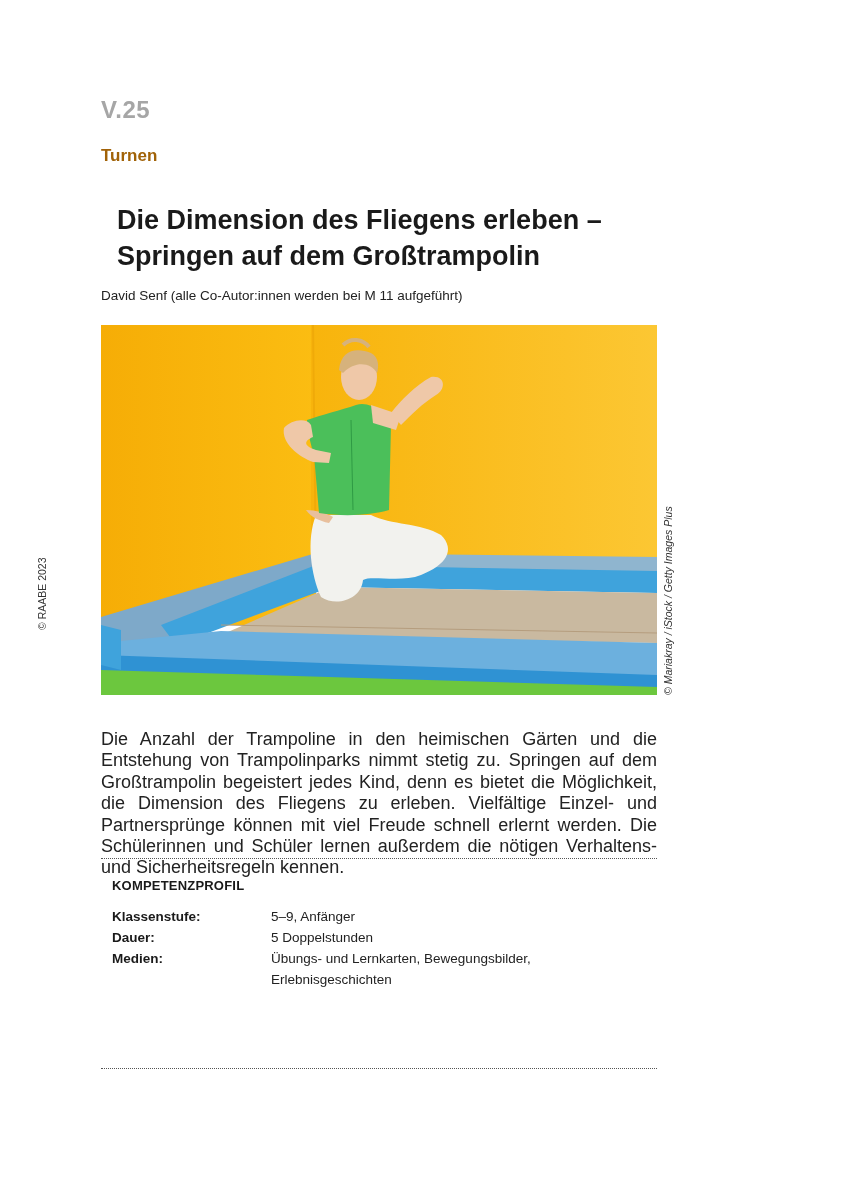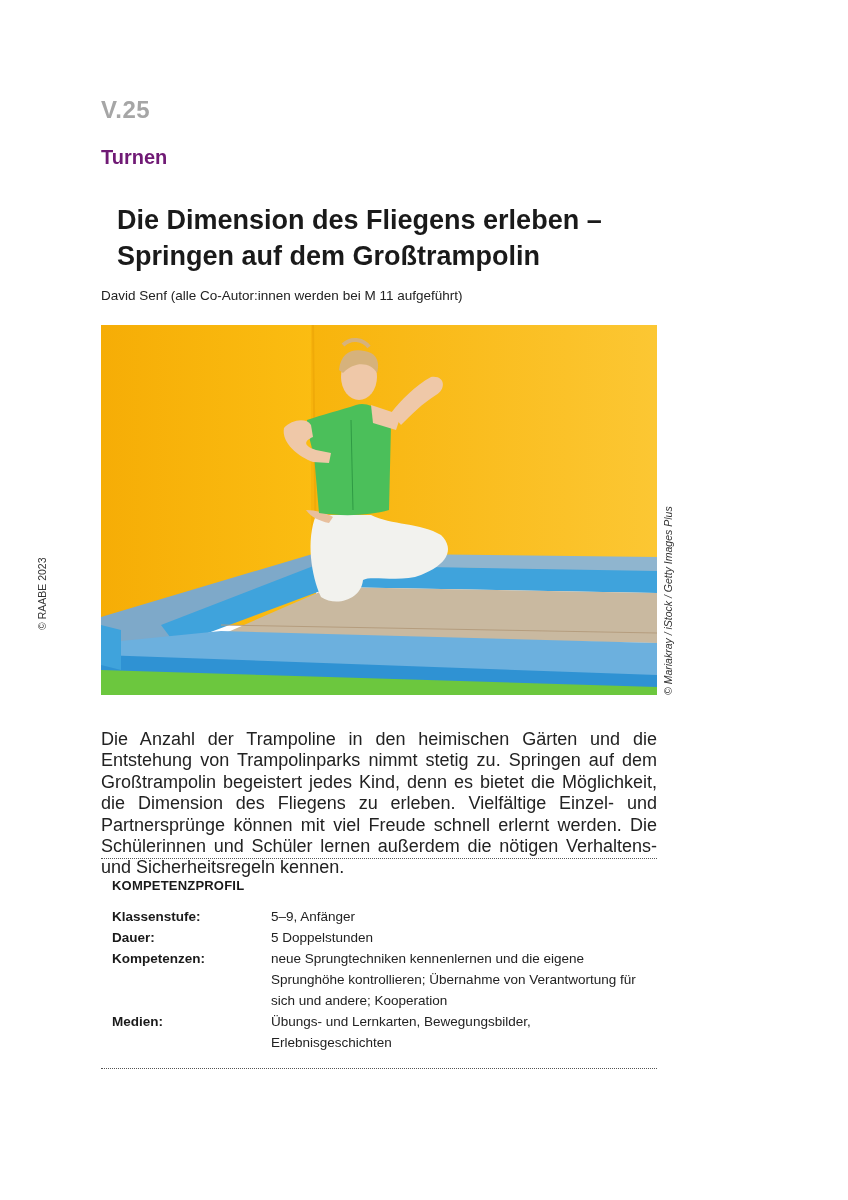--- a/index.html
+++ b/index.html
@@ -1,20 +1,20 @@
 <!DOCTYPE html>
 <html><head>
   <meta charset="utf-8">
   <style>
     html, body { margin: 0; padding: 0; background: #ffffff; }
     body { width: 848px; height: 1200px; position: relative; overflow: hidden;
            font-family: "Liberation Sans", "DejaVu Sans", sans-serif; color: #1a1a1a; }
     .abs { position: absolute; }
     .unit { left: 101px; top: 96px; font-size: 24px; font-weight: bold; color: #a6a6a6; letter-spacing: 0.5px; }
-    .topic { left: 101px; top: 146px; font-size: 20px; font-weight: bold; color: #701a75; }
+    .topic { left: 101px; top: 146px; font-size: 17px; font-weight: bold; color: #a16207; }
     .title { left: 101px; top: 186px; width: 580px; font-size: 27px; line-height: 36px; font-weight: bold; color: #1a1a1a; }
     .author { left: 101px; top: 288px; font-size: 13.5px; color: #222; }
     .photo { left: 101px; top: 325px; width: 556px; height: 370px; overflow: hidden; }
     .credit { left: 662px; top: 695px; transform-origin: left top; transform: rotate(-90deg);
               font-size: 10.5px; font-style: italic; color: #333; white-space: nowrap; }
     .copyright { left: 36px; top: 630px; transform-origin: left top; transform: rotate(-90deg);
                  font-size: 10.5px; color: #333; white-space: nowrap; }
     .intro { left: 101px; top: 729px; width: 556px; font-size: 18px; line-height: 21.4px; color: #222; text-align: justify; }
     .rule { left: 101px; width: 556px; height: 0; border-top: 1.5px dotted #555; }
     .kp-head { left: 112px; top: 878px; font-size: 13px; font-weight: bold; color: #1a1a1a; letter-spacing: 0.2px; }
@@ -91,23 +91,19 @@
   <tbody>
       <tr>
     <td class="lbl">Klassenstufe:</td>
     <td>5–9, Anfänger</td>
   </tr>
   <tr>
     <td class="lbl">Dauer:</td>
     <td>5 Doppelstunden</td>
   </tr>
   <tr>
-    <td class="lbl">Kompetenzen:</td>
-    <td>neue Sprungtechniken kennenlernen und die eigene Sprunghöhe kontrollieren; Übernahme von Verantwortung für sich und andere; Kooperation</td>
-  </tr>
-  <tr>
     <td class="lbl">Medien:</td>
     <td>Übungs- und Lernkarten, Bewegungsbilder, Erlebnisgeschichten</td>
   </tr>
 </tbody>
   </table>
 
 <div class="abs rule" style="top:1068px"></div>
 
 </body></html>

